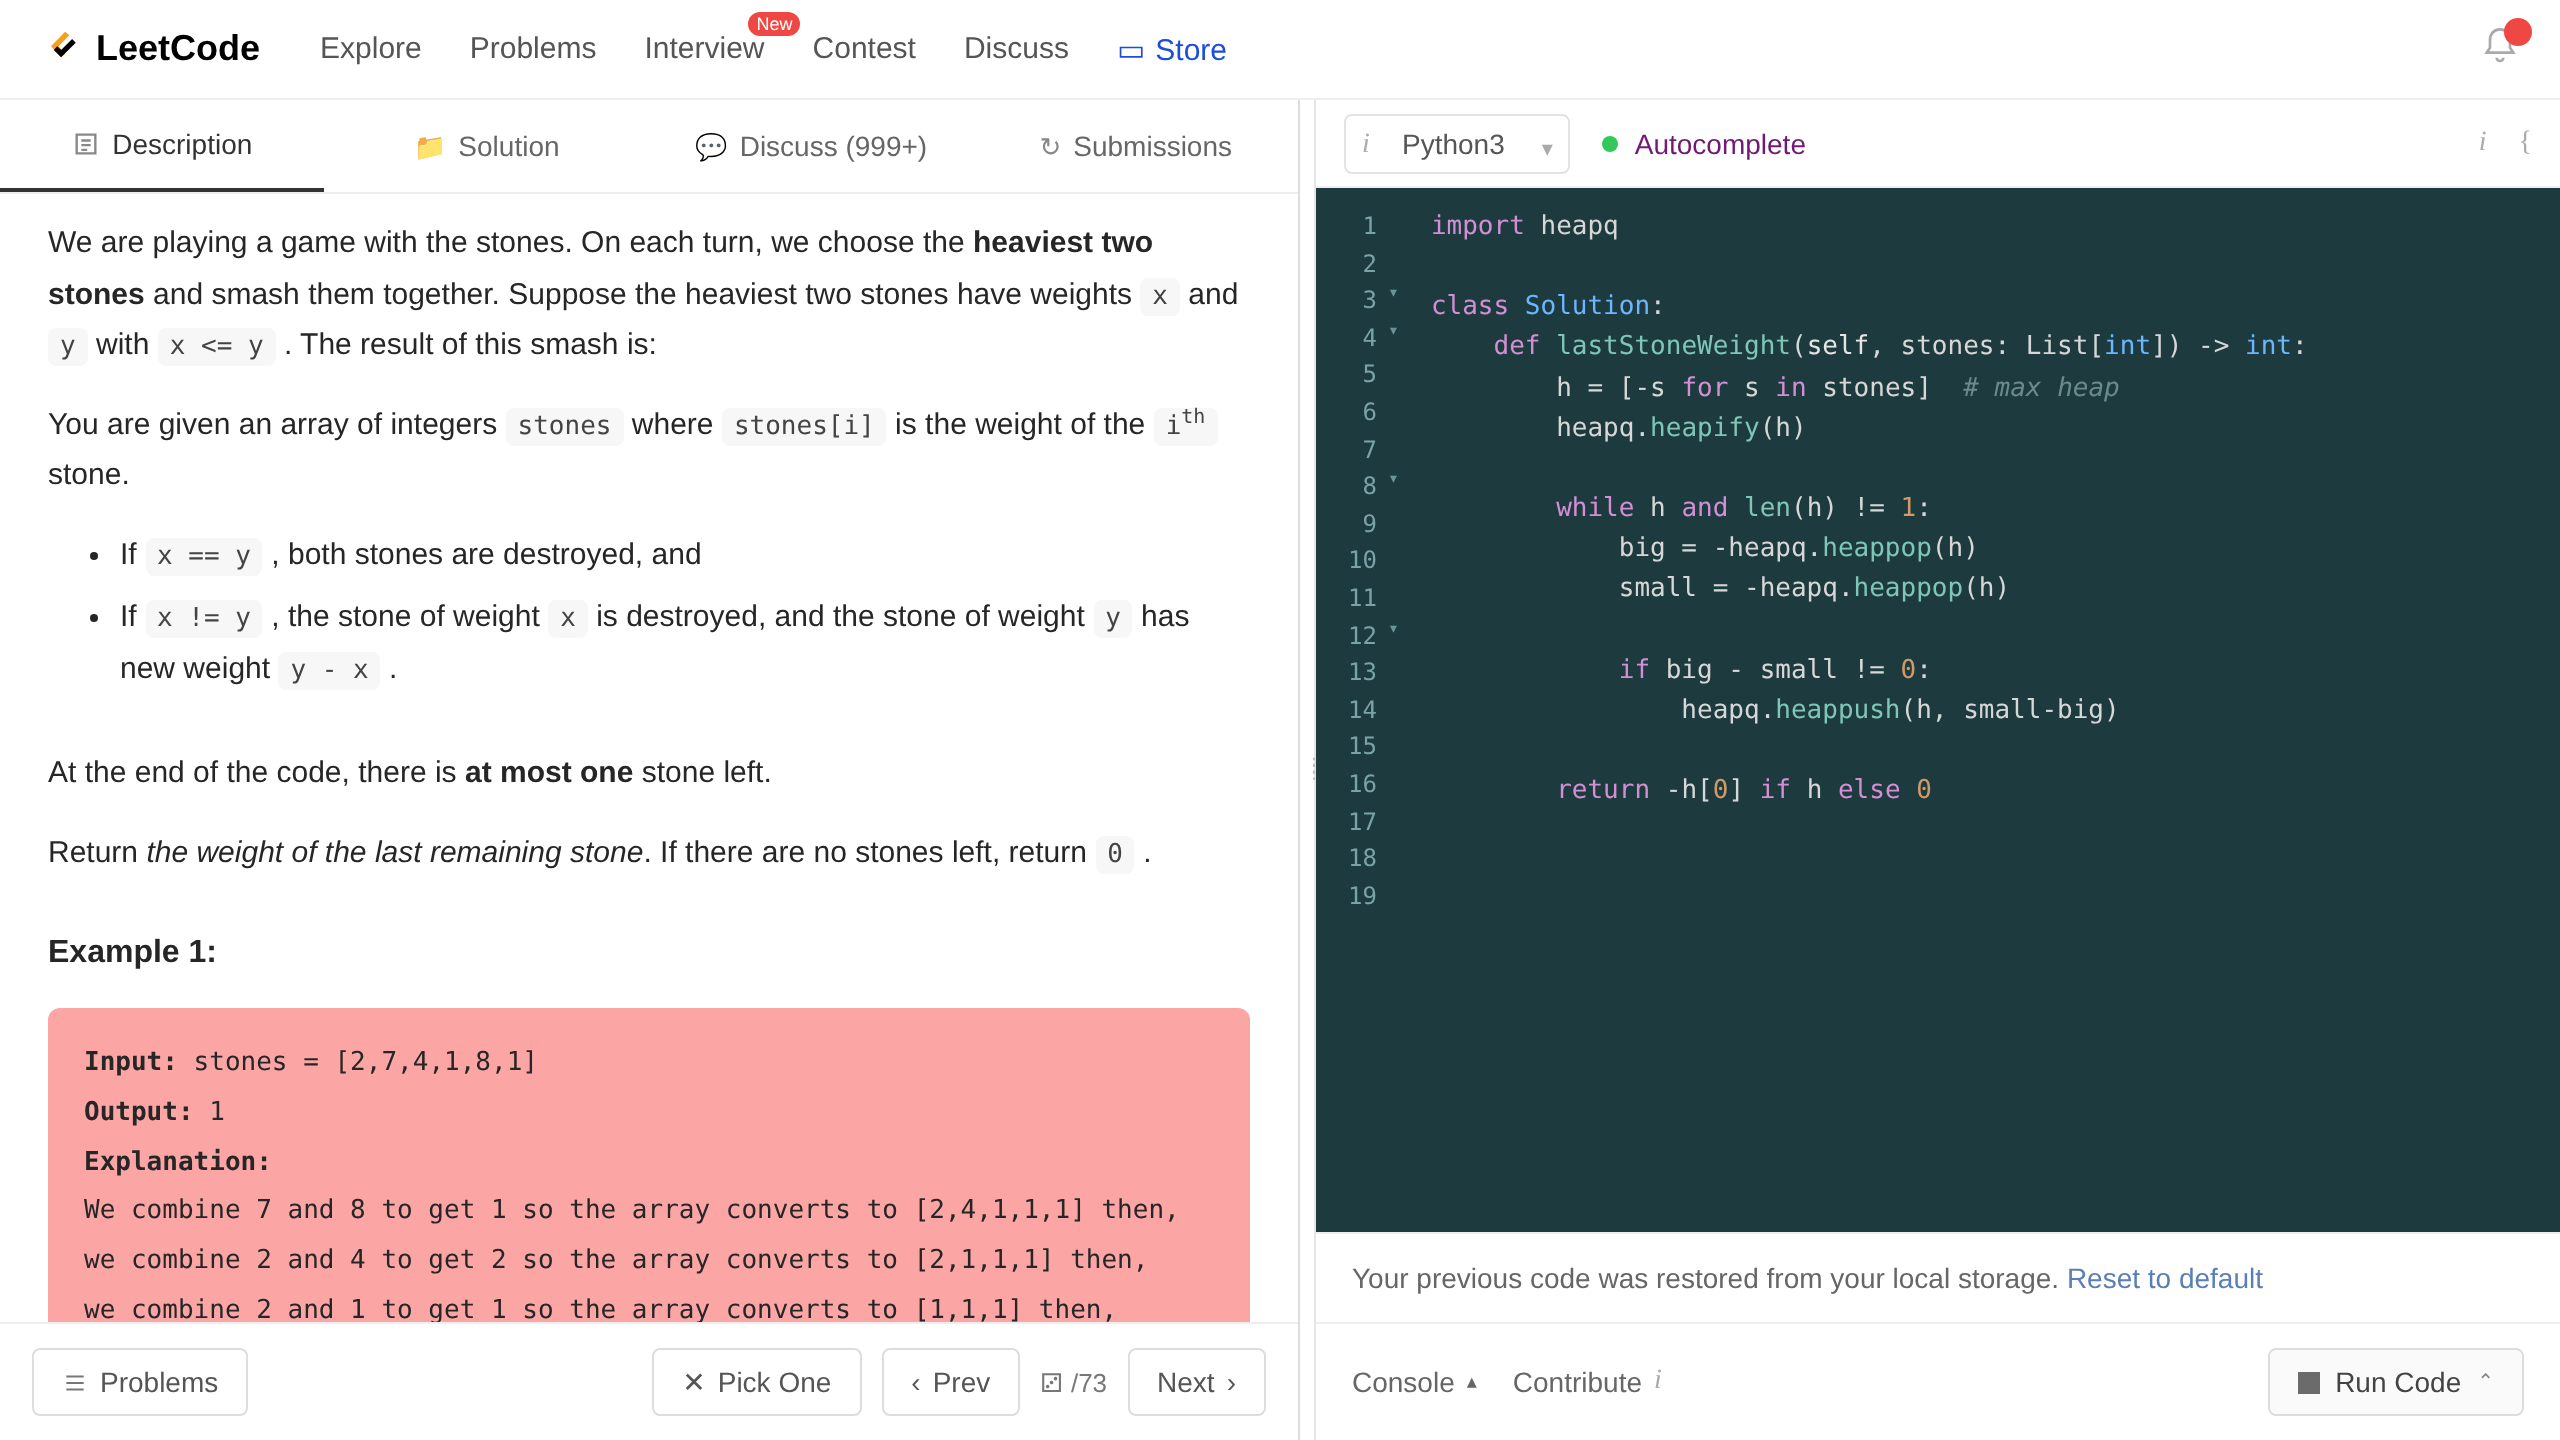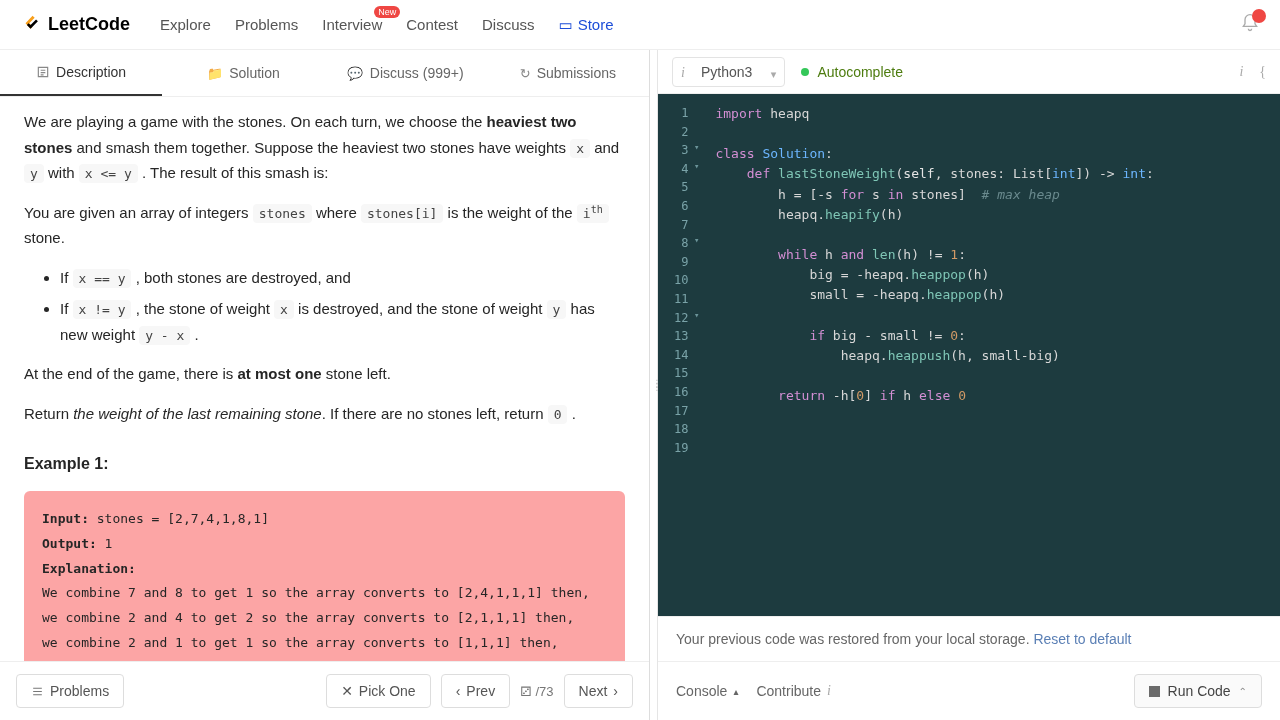--- a/index.html
+++ b/index.html
@@ -27,39 +27,39 @@
 
 .left-tabs { display:flex; border-bottom: 1px solid #eee; }
 .left-tab { flex:1; text-align:right; padding:14px 0; color:#666; font-size:14px; cursor:pointer; display:flex; align-items:center; justify-content:center; gap:6px; }
 .left-tab.active { color:#333; border-bottom: 2px solid #333; }
 .left-tab svg, .left-tab .ic { color:#888; font-size:13px;}
 
 
 .problem { padding: 12px 24px; overflow:auto; flex:1; font-size:15px; line-height:1.7; color:#262626;}
 .problem p { margin-bottom: 14px; }
 .problem code { background:#f7f7f7; padding:2px 6px; border-radius:4px; font-family: ui-monospace, SFMono-Regular, Menlo, monospace; font-size: 13px; color:#444;}
-.problem ul { padding-left: 36px; margin-bottom:14px; }
+.problem ul { padding-left: 36px; margin-bottom:27px; }
 .problem li { margin-bottom: 6px; }
 .problem sup { font-size:10px;}
 .example-h { font-weight:700; font-size:16px; margin: 24px 0 14px; }
 .example { background:#fca5a5; padding: 16px 18px; border-radius: 6px; font-family: ui-monospace, SFMono-Regular, Menlo, monospace; font-size:13px; line-height:1.9; }
 
 
 .left-bottom { border-top:1px solid #eee; padding:12px 16px; display:flex; align-items:center; gap:14px; }
 .btn { border:1px solid #ddd; background:#fff; padding:8px 14px; border-radius:4px; color:#555; font-size:14px; cursor:pointer; display:inline-flex; align-items:center; gap:6px;}
 .left-bottom .spacer { flex:1; }
 .pager { display:flex; align-items:center; gap:10px;}
 .pager .cnt { color:#777; font-size:13px; display:flex; align-items:center; gap:4px;}
 
 
 .right-top { height:44px; border-bottom:1px solid #eee; display:flex; align-items:center; padding:0 14px; gap:16px; background:#fff;}
 .lang-sel { border:1px solid #e3e3e3; border-radius:4px; padding:6px 32px 6px 28px; font-size:14px; color:#555; position:relative; cursor:pointer;}
 .lang-sel .info { position:absolute; left:8px; top:7px; font-style:italic; color:#aaa; font-family:serif;}
 .lang-sel .chev { position:absolute; right:8px; top:10px; color:#aaa; font-size:11px;}
-.autocomp {display:flex; align-items:center; gap:8px; color:#4d7c0f; font-size:14px;}
+.autocomp {display:flex; align-items:center; gap:8px; color:#701a75; font-size:14px;}
 .autocomp .dot{ width:8px; height:8px; background:#34c759; border-radius:50%; }
 .right-top .tb-right{ margin-left:auto; display:flex; gap:16px; color:#aaa;}
 .tb-ic { font-family:serif; font-style:italic; cursor:pointer;}
 
 
 .editor { flex:1; display:flex; background:#1d3b3f; color:#d7d7d7; font-family: ui-monospace, SFMono-Regular, Menlo, monospace; font-size:13px; overflow:hidden;}
 .gutter { background:#1d3b3f; color:#7aa3a8; padding:10px 10px 0 16px; text-align:right; line-height:1.55; user-select:none;}
 .gutter .ln { display:flex; justify-content:flex-end; gap:4px; font-size:12px;}
 .gutter .fold { color:#6b9499; font-size:9px; width:7px; display:inline-block;}
 .code { padding:10px 14px 0 6px; line-height:1.55; white-space:pre; }
@@ -139,21 +139,21 @@
       <p>
         <span>We are playing a game with the stones. On each turn, we choose the </span><strong>heaviest two stones</strong><span> and smash them together. Suppose the heaviest two stones have weights </span><code>x</code><span> and </span><code>y</code><span> with </span><code>x &lt;= y</code><span> . The result of this smash is:</span>
       </p>
       <p>
         <span>You are given an array of integers </span><code>stones</code><span> where </span><code>stones[i]</code><span> is the weight of the </span><code><span>i</span><sup>th</sup></code><span> stone.</span>
       </p>
       <ul>
         <li><span>If </span><code>x == y</code><span> , both stones are destroyed, and</span></li>
         <li><span>If </span><code>x != y</code><span> , the stone of weight </span><code>x</code><span> is destroyed, and the stone of weight </span><code>y</code><span> has new weight </span><code>y - x</code><span> .</span></li>
       </ul>
-      <p><span>At the end of the game, there is </span><strong>at most one</strong><span> stone left.</span></p>
+      <p><span>At the end of the code, there is </span><strong>at most one</strong><span> stone left.</span></p>
       <p><span>Return </span><em>the weight of the last remaining stone</em><span>. If there are no stones left, return </span><code>0</code><span> .</span></p>
 
       <p class="example-h">Example 1:</p>
       <div class="example">
         <div><strong>Input:</strong><span> stones = [2,7,4,1,8,1]</span></div>
         <div><strong>Output:</strong><span> 1</span></div>
         <div><strong>Explanation:</strong></div>
         <div>We combine 7 and 8 to get 1 so the array converts to [2,4,1,1,1] then,</div>
         <div>we combine 2 and 4 to get 2 so the array converts to [2,1,1,1] then,</div>
         <div>we combine 2 and 1 to get 1 so the array converts to [1,1,1] then,</div>

